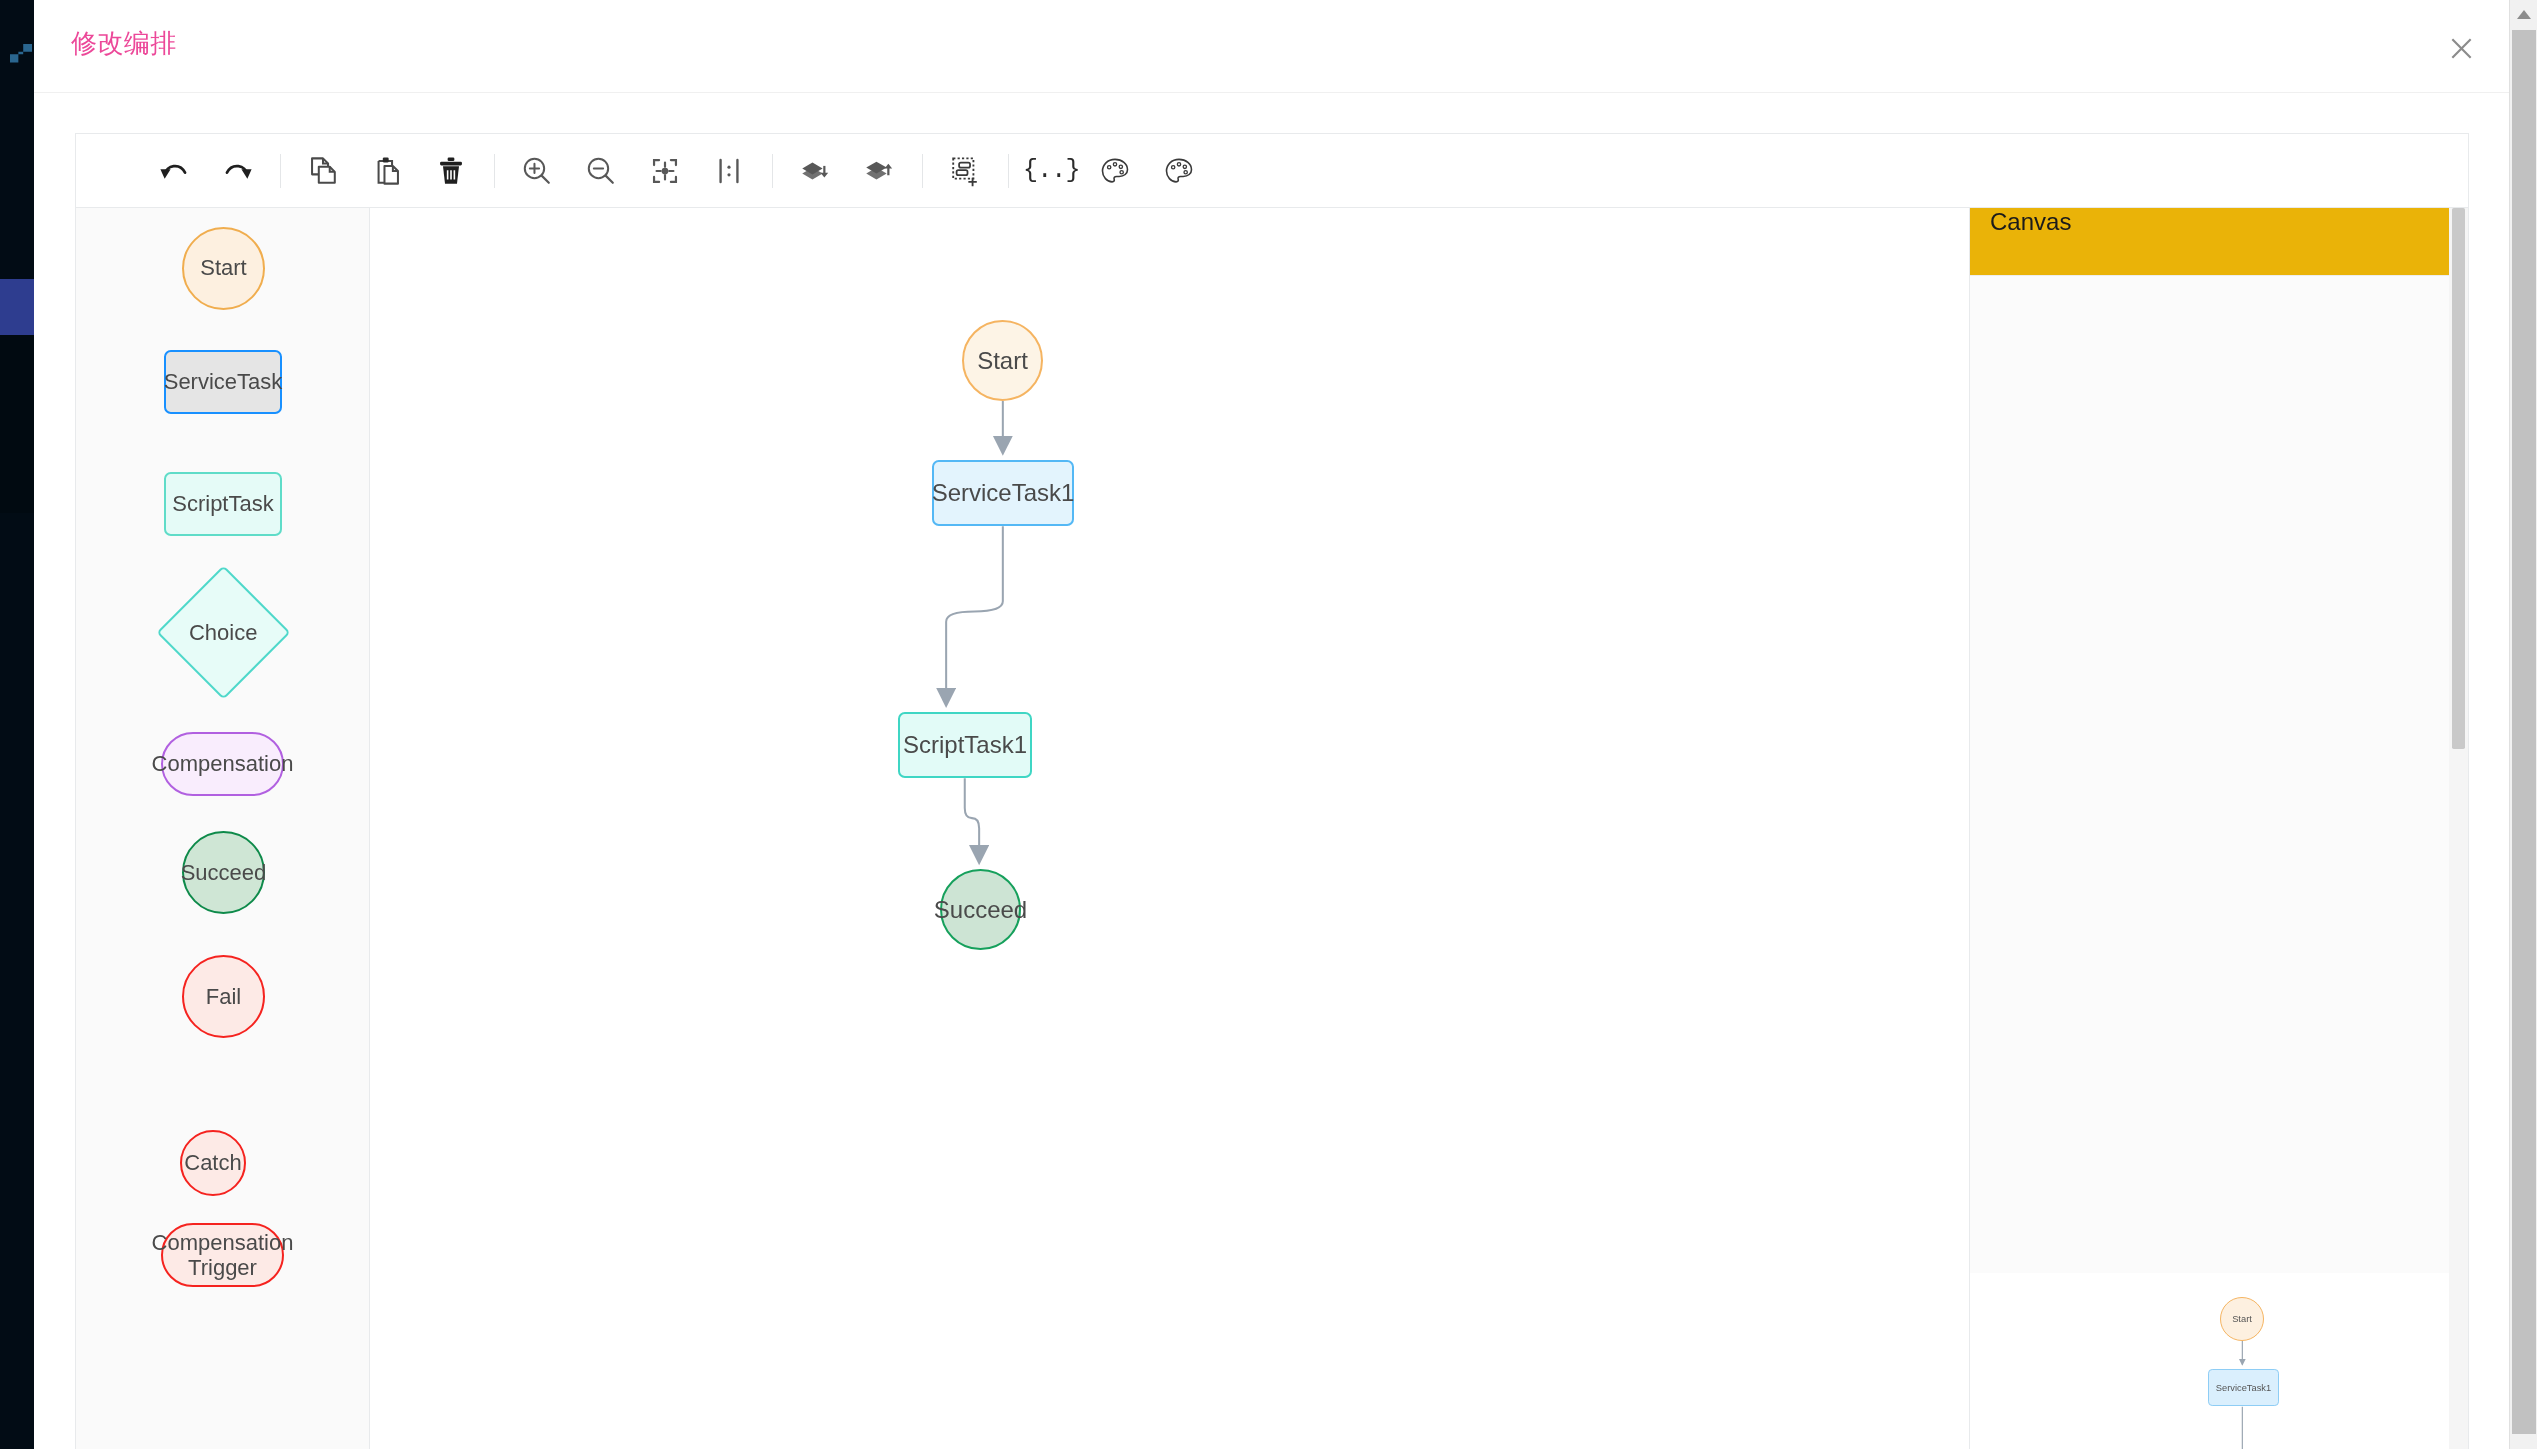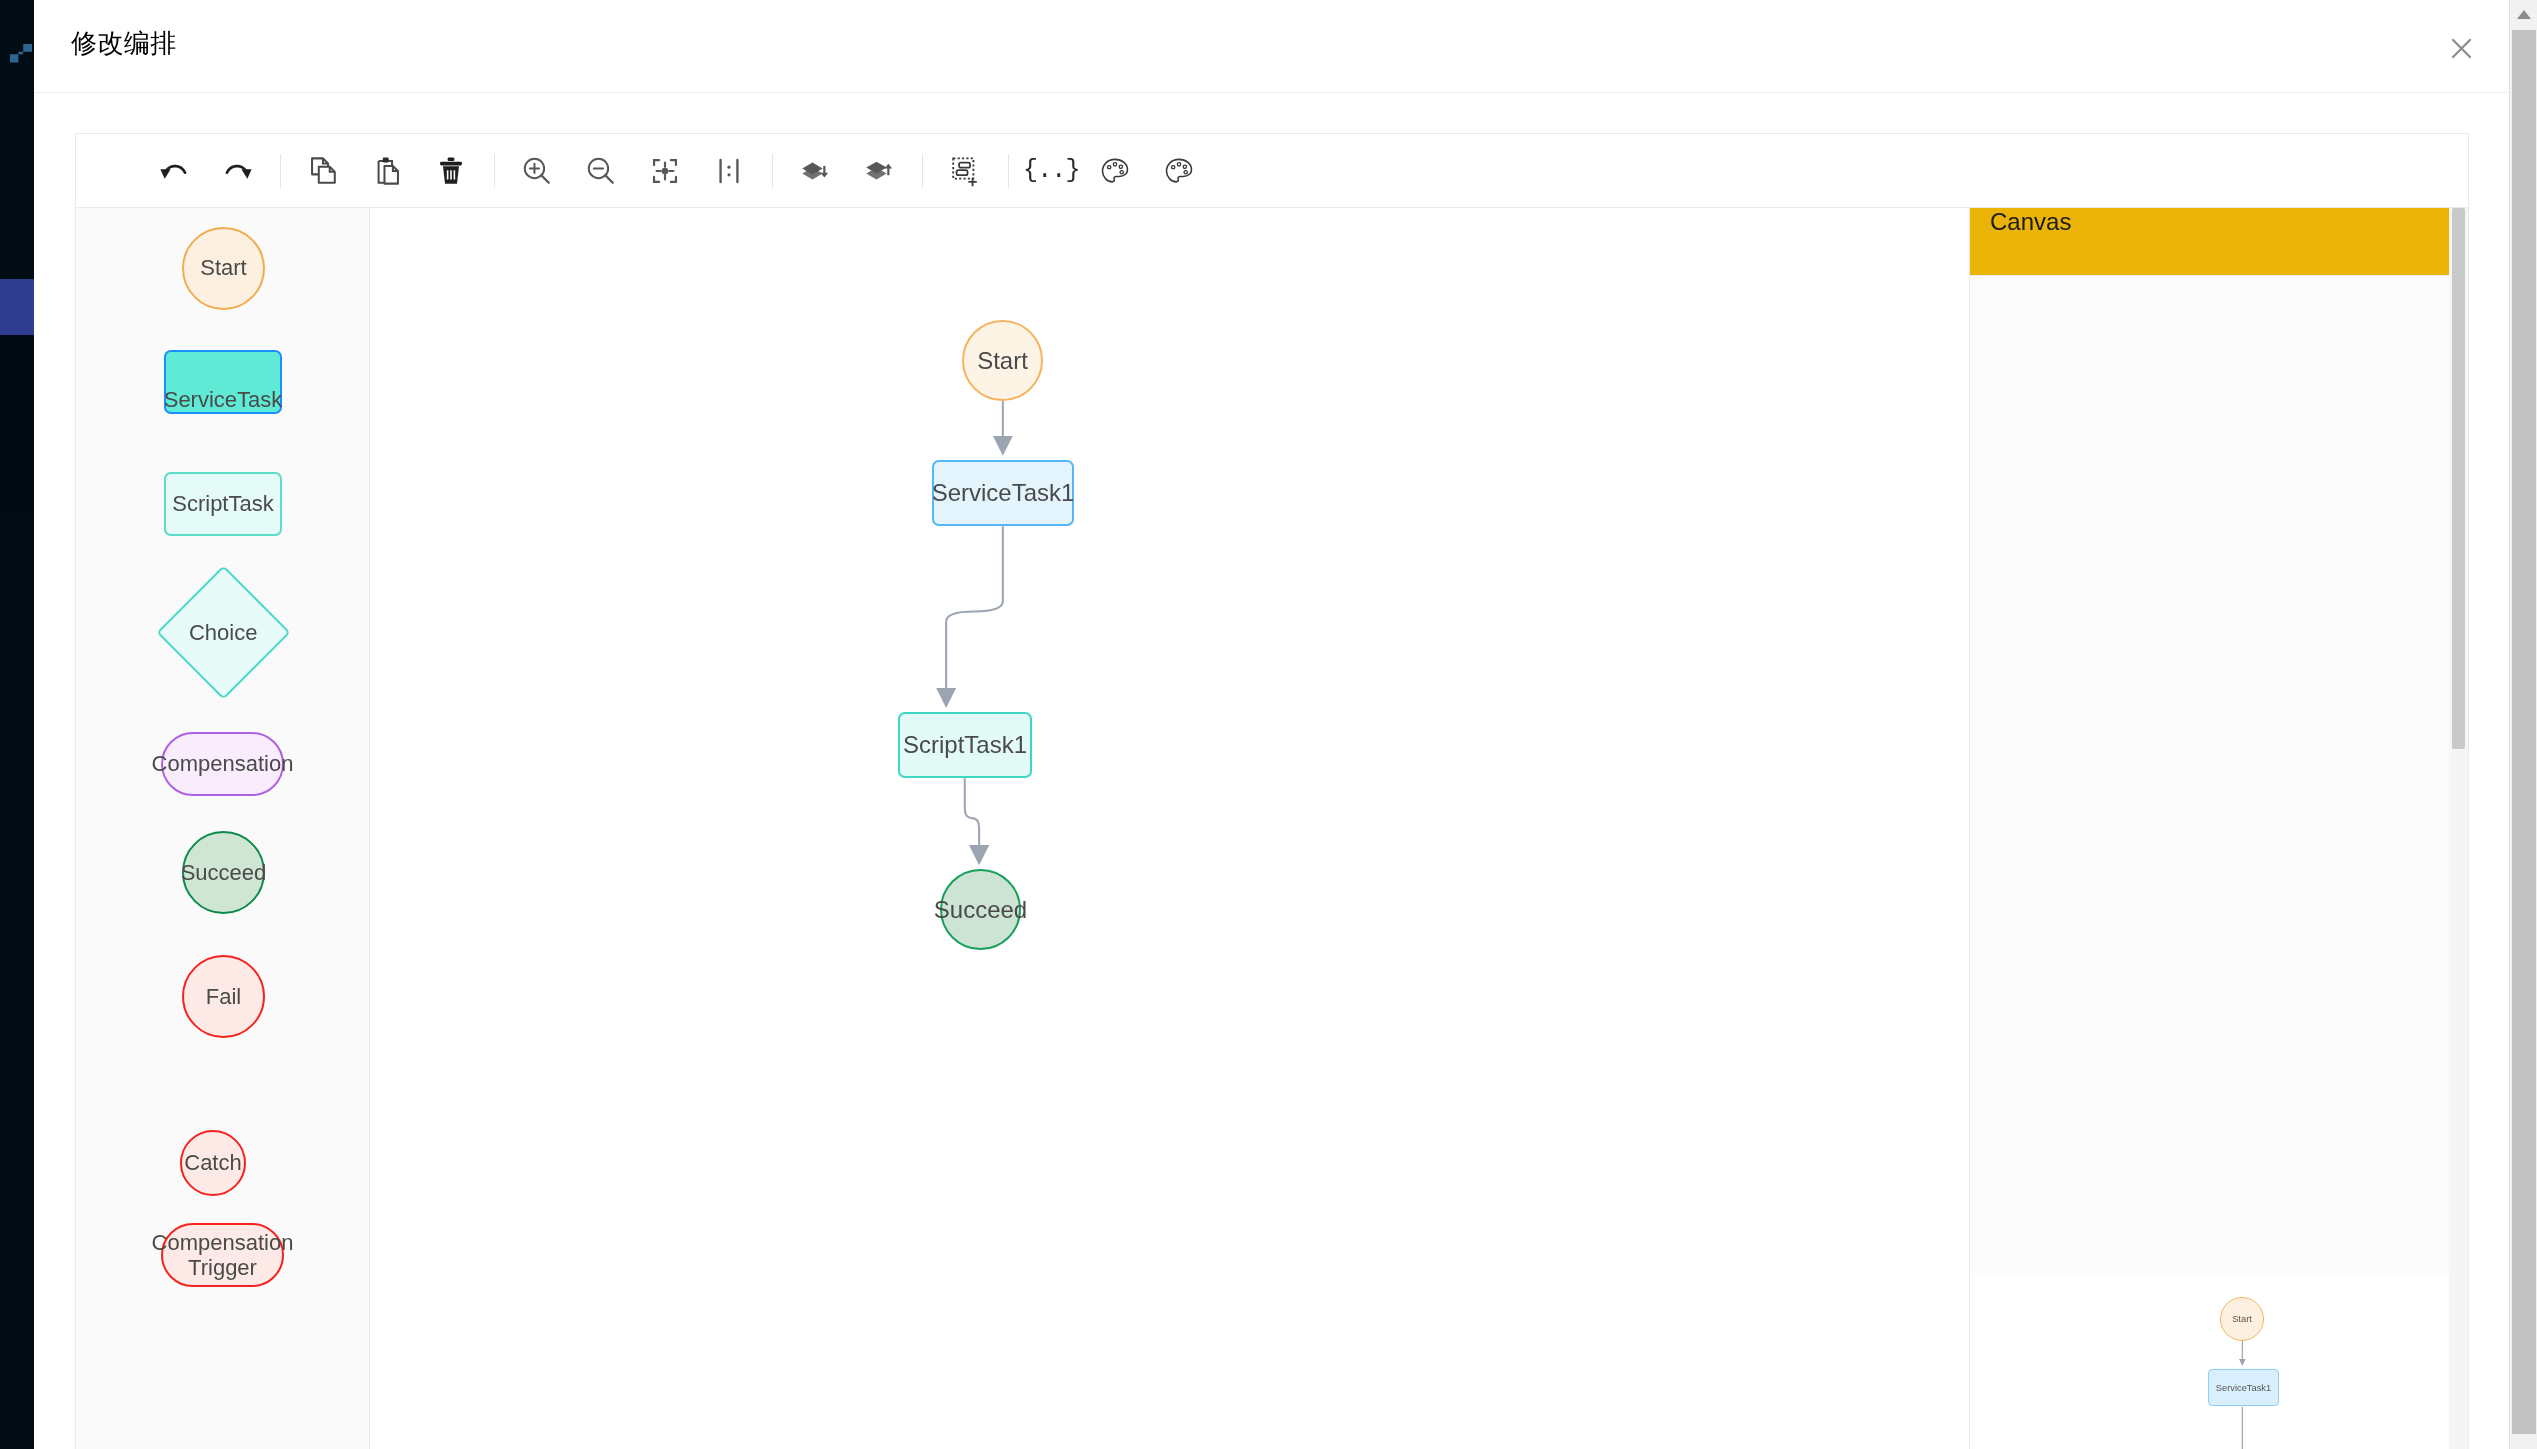--- a/index.html
+++ b/index.html
@@ -42,21 +42,21 @@
     background: #ffffff;
   }
   .modal-header {
     position: absolute; left: 0; top: 0;
     width: 2475px; height: 93px;
     border-bottom: 1.7px solid #f0f0f0;
     box-sizing: border-box;
   }
   .modal-title {
     position: absolute; left: 37px; top: 26px;
-    font-size: 26px; color: #000000; font-weight: 400;
+    font-size: 26px; color: #ec4899; font-weight: 400;
     letter-spacing: 0.4px;
     white-space: nowrap;
   }
   .modal-close {
     position: absolute; right: 32px; top: 32px;
     width: 32px; height: 32px;
     cursor: pointer;
     display: flex; align-items: center; justify-content: center;
   }
   .modal-close svg { display: block; }
@@ -386,21 +386,21 @@
 
       </div>
 
       <div class="editor-body">
 
         <div class="palette">
           <div class="palette-inner" id="palette-inner">
               <div class="pal-item" style="position: absolute; top: 18.6px; left: 106px; width: 83px; height: 83px; background: rgb(253, 240, 224); border: 2px solid rgb(240, 173, 78); border-radius: 50%;">
                 <span class="pal-label">Start</span>
               </div>
-              <div class="pal-item" style="position: absolute; top: 142px; left: 88px; width: 118px; height: 64px; background: #5eead4; border: 2.5px solid rgb(24, 144, 255); border-radius: 6.8px; align-items: flex-end;">
+              <div class="pal-item" style="position: absolute; top: 142px; left: 88px; width: 118px; height: 64px; background: #e5e5e5; border: 2.5px solid rgb(24, 144, 255); border-radius: 6.8px;">
                 <span class="pal-label">ServiceTask</span>
               </div>
               <div class="pal-item" style="position: absolute; top: 264px; left: 88px; width: 118px; height: 64px; background: rgb(229, 251, 247); border: 2px solid rgb(95, 220, 200); border-radius: 6.8px;">
                 <span class="pal-label">ScriptTask</span>
               </div>
               <div class="pal-item" style="position: absolute; top: 377px; left: 100px; width: 95px; height: 95px; background: rgb(231, 252, 248); border: 2px solid rgb(79, 216, 202); border-radius: 5px; transform: rotate(45deg);">
                 <span class="pal-label" style="transform: rotate(-45deg);">Choice</span>
               </div>
               <div class="pal-item" style="position: absolute; top: 524px; left: 85px; width: 123px; height: 64px; background: rgb(249, 237, 253); border: 2px solid rgb(177, 96, 224); border-radius: 32px;">
                 <span class="pal-label">Compensation</span>

